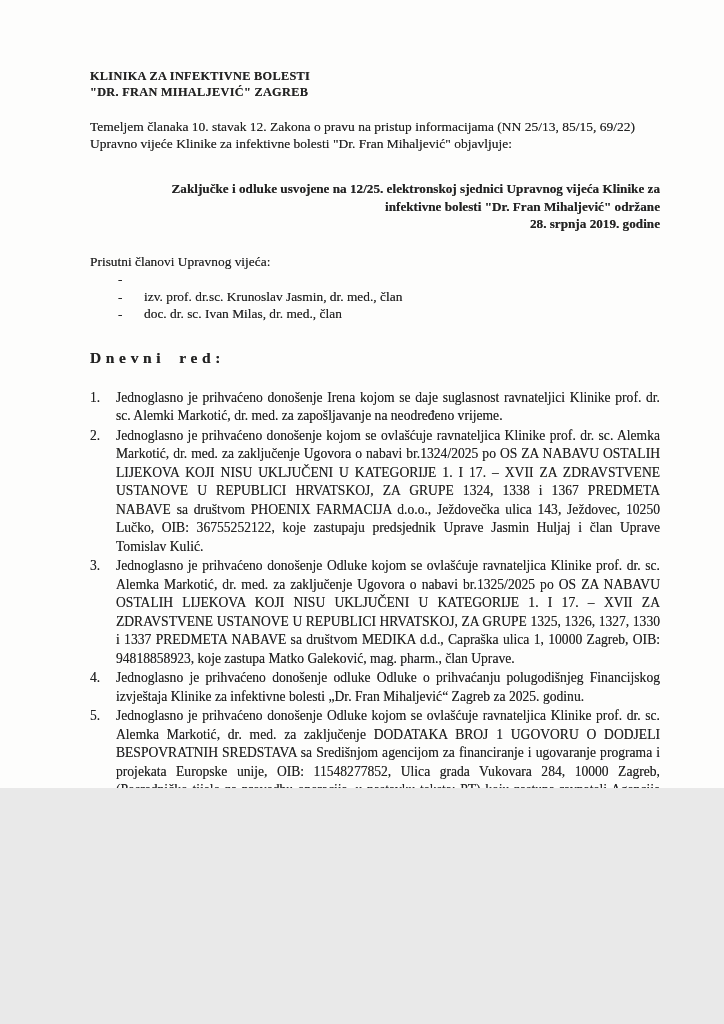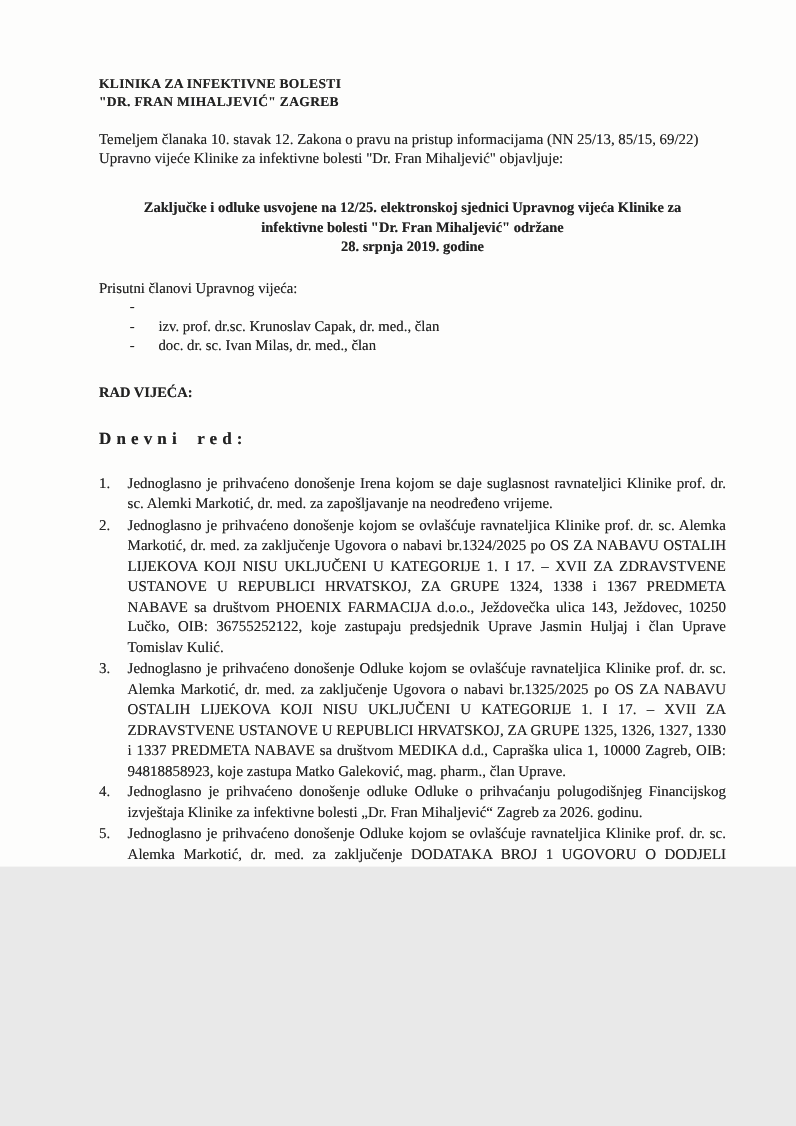--- a/index.html
+++ b/index.html
@@ -9,21 +9,21 @@
     background:#fdfdfc;
     overflow:hidden;
     font-family:"Liberation Serif","DejaVu Serif",serif;
     color:#232323;
     text-shadow:0 0 0.4px rgba(20,20,20,.55);
     box-sizing:border-box;
     padding:68px 64px 0 90px;
   }
   .letterhead{font-size:12.3px;font-weight:600;letter-spacing:.3px;line-height:16px;}
   .intro{margin:18px 0 0 0;font-size:13.5px;line-height:17px;}
-  .doc-title{margin-top:28px;text-align:center;font-weight:bold;font-size:13.2px;line-height:17.5px;}
+  .doc-title{margin-top:28px;text-align:right;font-weight:bold;font-size:13.2px;line-height:17.5px;}
   .attendees{margin-top:20px;font-size:13.4px;line-height:17.5px;}
   .attendee-row{display:flex;padding-left:28px;}
   .attendee-row .dash{width:26px;flex:0 0 26px;}
   .section-heading{margin-top:26px;font-weight:bold;font-size:13.2px;}
   .agenda-heading{margin-top:26px;font-weight:bold;font-size:15.5px;letter-spacing:.3em;word-spacing:.35em;}
   .agenda{margin-top:22px;}
   .agenda-item{display:flex;font-size:13.6px;line-height:18.5px;margin-bottom:1px;}
   .agenda-item .num{flex:0 0 26px;width:26px;}
   .agenda-item .itext{flex:1;text-align:justify;}
   .sign-block{position:relative;width:238px;margin:16px 0 0 auto;}
@@ -50,48 +50,47 @@
     <div>28. srpnja 2019. godine</div>
   </div>
 
   <div class="attendees">
     <div>Prisutni članovi Upravnog vijeća:</div>
     <div class="attendee-row">
       <span class="dash">-</span>
     </div>
     <div class="attendee-row">
       <span class="dash">-</span>
-      <span>izv. prof. dr.sc. Krunoslav Capak, dr. med., član</span>
+      <span>izv. prof. dr.sc. Krunoslav Jasmin, dr. med., član</span>
     </div>
     <div class="attendee-row">
       <span class="dash">-</span>
       <span>doc. dr. sc. Ivan Milas, dr. med., član</span>
     </div>
   </div>
 
-  <div class="section-heading">RAD VIJEĆA:</div>
 
   <div class="agenda-heading">Dnevni red:</div>
 
   <div class="agenda">
     <div class="agenda-item">
       <span class="num">1.</span>
       <span class="itext">Jednoglasno je prihvaćeno donošenje Irena kojom se daje suglasnost ravnateljici Klinike prof. dr. sc. Alemki Markotić, dr. med. za zapošljavanje na neodređeno vrijeme.</span>
     </div>
     <div class="agenda-item">
       <span class="num">2.</span>
       <span class="itext">Jednoglasno je prihvaćeno donošenje kojom se ovlašćuje ravnateljica Klinike prof. dr. sc. Alemka Markotić, dr. med. za zaključenje Ugovora o nabavi br.1324/2025 po OS ZA NABAVU OSTALIH LIJEKOVA KOJI NISU UKLJUČENI U KATEGORIJE 1. I 17. – XVII ZA ZDRAVSTVENE USTANOVE U REPUBLICI HRVATSKOJ, ZA GRUPE 1324, 1338 i 1367 PREDMETA NABAVE sa društvom PHOENIX FARMACIJA d.o.o., Ježdovečka ulica 143, Ježdovec, 10250 Lučko, OIB: 36755252122, koje zastupaju predsjednik Uprave Jasmin Huljaj i član Uprave Tomislav Kulić.</span>
     </div>
     <div class="agenda-item">
       <span class="num">3.</span>
       <span class="itext">Jednoglasno je prihvaćeno donošenje Odluke kojom se ovlašćuje ravnateljica Klinike prof. dr. sc. Alemka Markotić, dr. med. za zaključenje Ugovora o nabavi br.1325/2025 po OS ZA NABAVU OSTALIH LIJEKOVA KOJI NISU UKLJUČENI U KATEGORIJE 1. I 17. – XVII ZA ZDRAVSTVENE USTANOVE U REPUBLICI HRVATSKOJ, ZA GRUPE 1325, 1326, 1327, 1330 i 1337 PREDMETA NABAVE sa društvom MEDIKA d.d., Capraška ulica 1, 10000 Zagreb, OIB: 94818858923, koje zastupa Matko Galeković, mag. pharm., član Uprave.</span>
     </div>
     <div class="agenda-item">
       <span class="num">4.</span>
-      <span class="itext">Jednoglasno je prihvaćeno donošenje odluke Odluke o prihvaćanju polugodišnjeg Financijskog izvještaja Klinike za infektivne bolesti „Dr. Fran Mihaljević“ Zagreb za 2026. godinu.</span>
+      <span class="itext">Jednoglasno je prihvaćeno donošenje odluke Odluke o prihvaćanju polugodišnjeg Financijskog izvještaja Klinike za infektivne bolesti „Dr. Fran Mihaljević“ Zagreb za 2025. godinu.</span>
     </div>
     <div class="agenda-item">
       <span class="num">5.</span>
       <span class="itext">Jednoglasno je prihvaćeno donošenje Odluke kojom se ovlašćuje ravnateljica Klinike prof. dr. sc. Alemka Markotić, dr. med. za zaključenje DODATAKA BROJ 1 UGOVORU O DODJELI BESPOVRATNIH SREDSTAVA sa Središnjom agencijom za financiranje i ugovaranje programa i projekata Europske unije, OIB: 11548277852, Ulica grada Vukovara 284, 10000 Zagreb, (Posredničko tijelo za provedbu operacija, u nastavku teksta: PT) koju zastupa ravnatelj Agencije Dragan Jelić, te s Ministarstvom zdravstva, OIB: 88362248492, Ksaver 200a, 10 000 Zagreb, (Nadležno tijelo), u daljnjem tekstu: NT) koje zastupa ministrica zdravstva Irena Hrstić, a za predmet C5.1. R1.-13.01.0001 Izgradnja i opremanje kliničkih izolacijskih jedinica (3.,4. i 1./5. zgrade) Klinike za infektivne bolesti dr. Fran Mihaljević.</span>
     </div>
   </div>
 
   <div class="sign-block">
     <div class="sign-title">PREDSJEDNICA UPRAVNOG VIJEĆA:</div>
     <div class="sign-name">Antoaneta Bilić, dipl. oec.</div>

